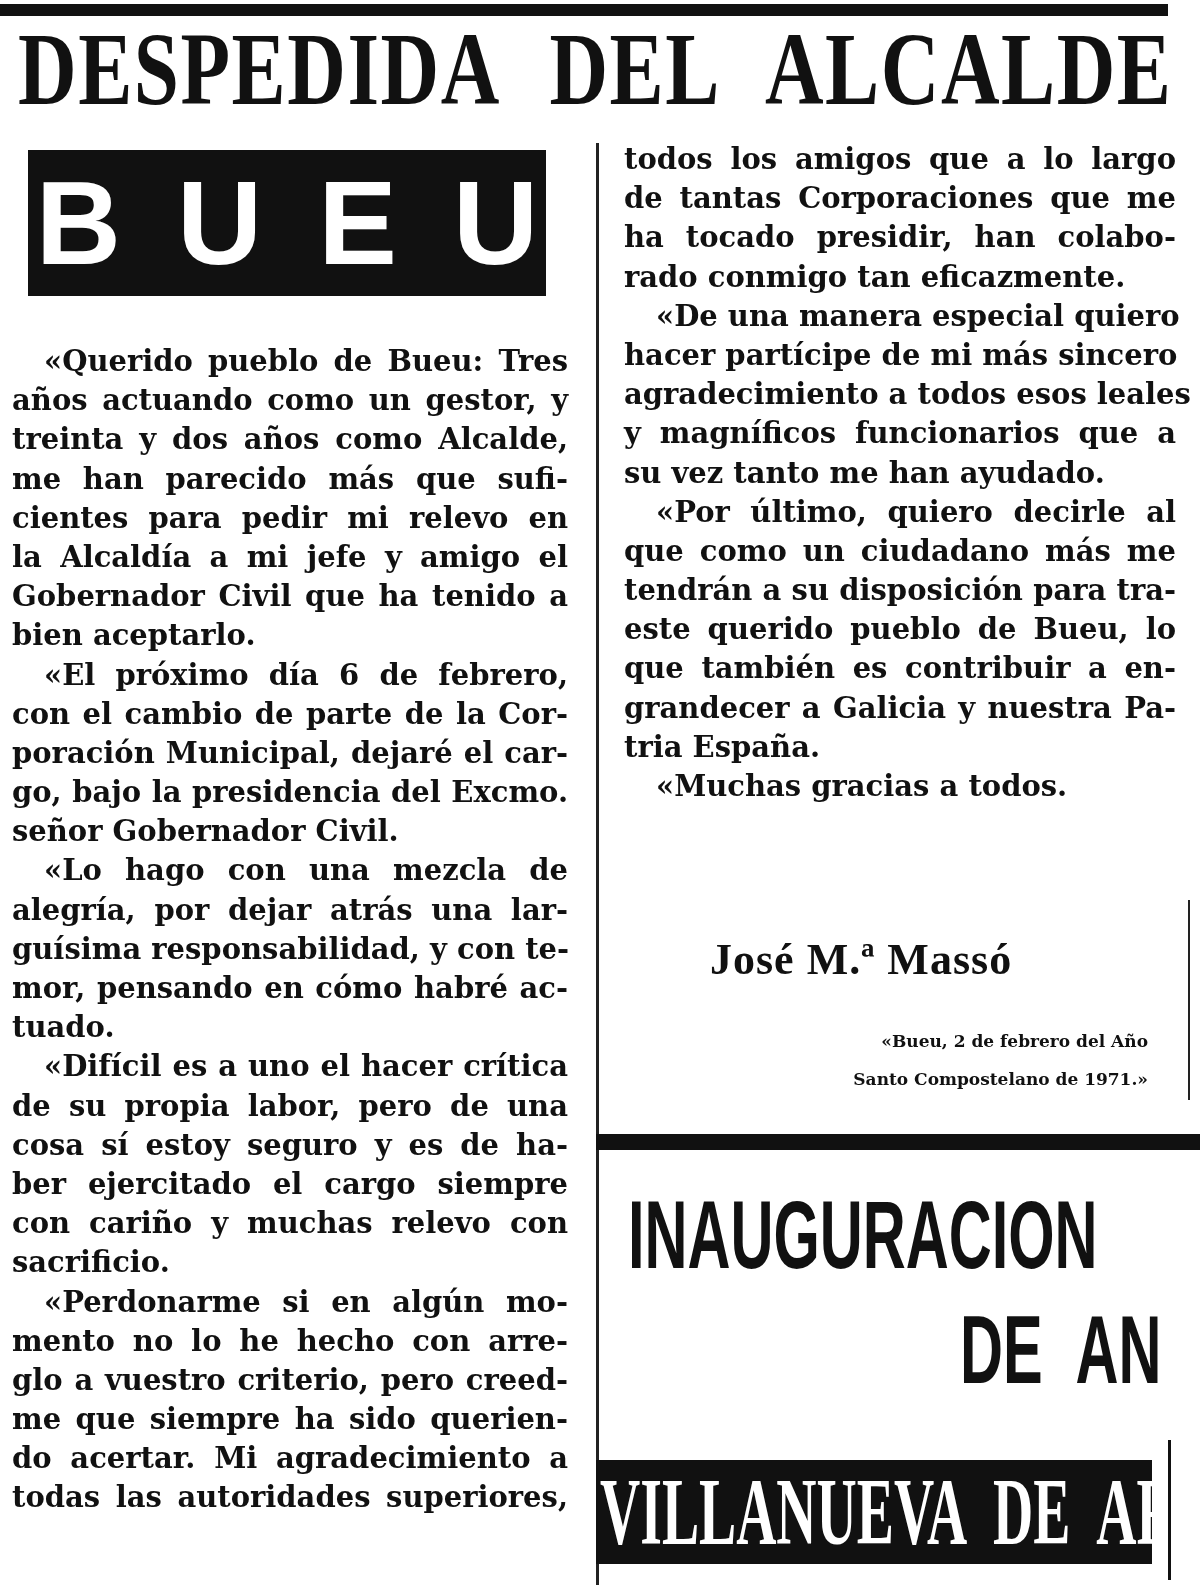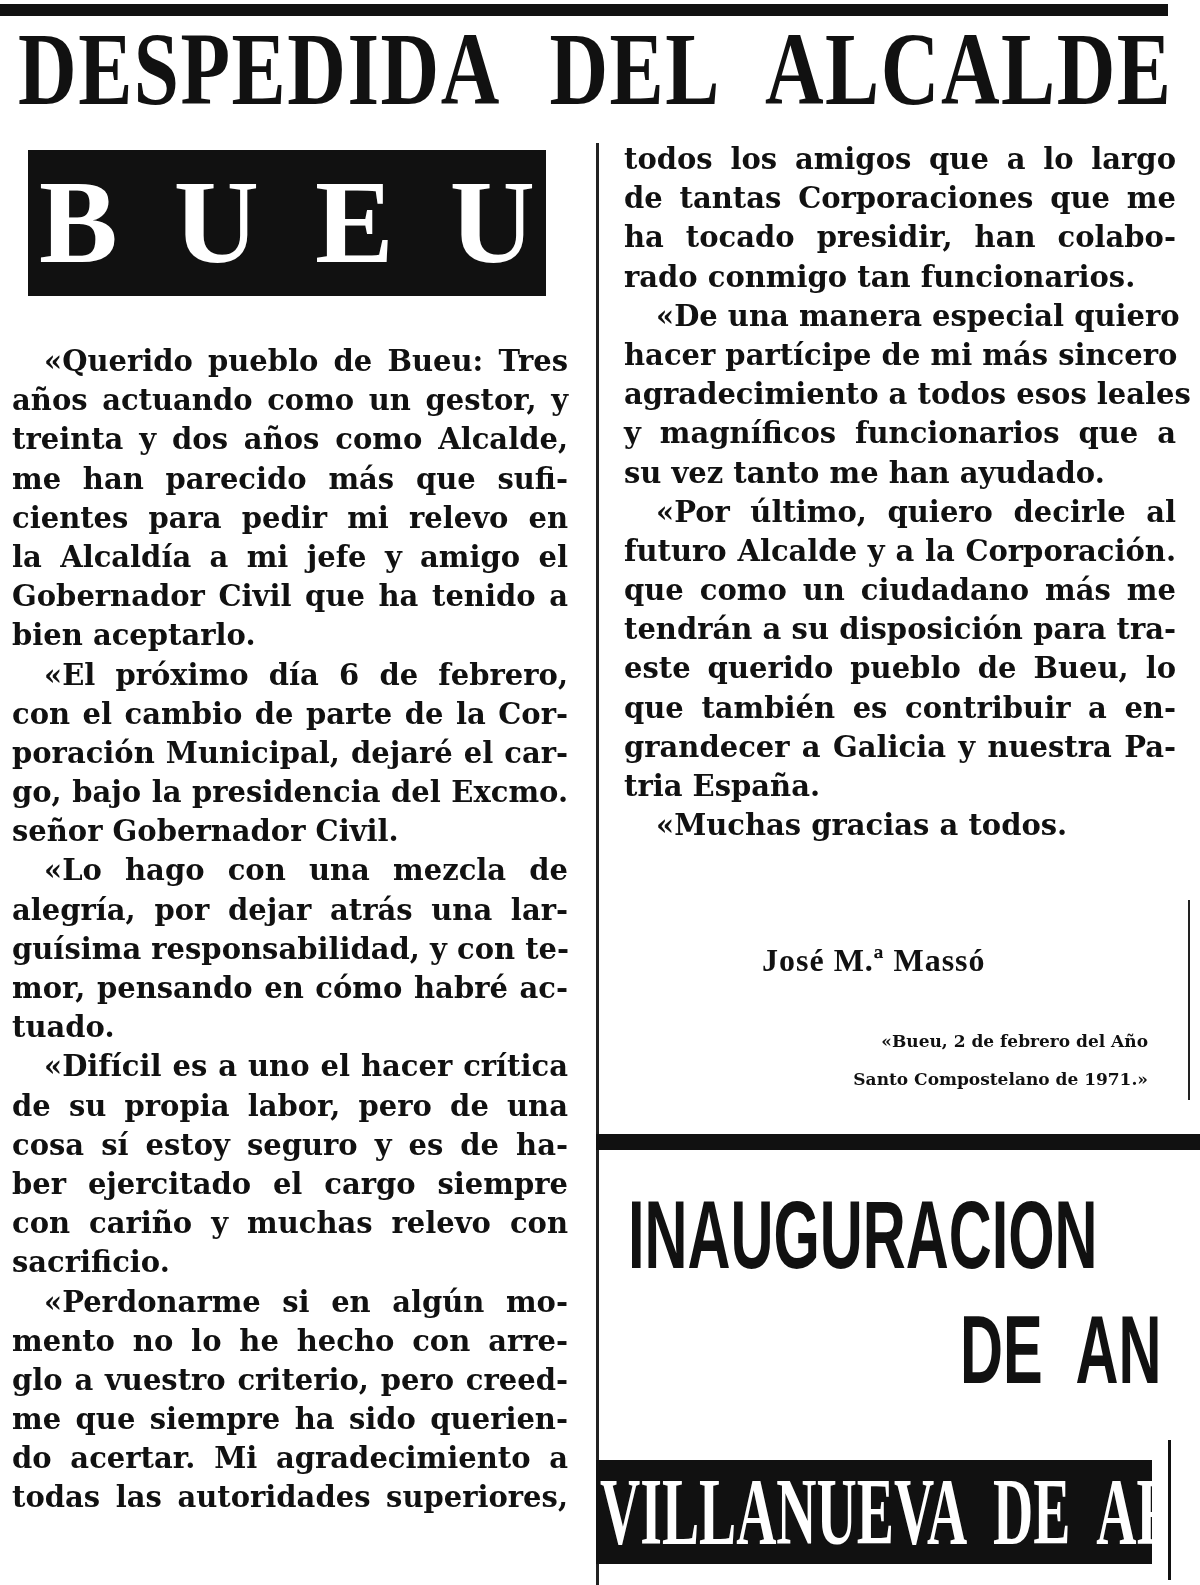--- a/index.html
+++ b/index.html
@@ -45,21 +45,21 @@
       top: 150px;
       width: 518px;
       height: 146px;
       background: #111111;
       color: #ffffff;
       display: flex;
       align-items: center;
       justify-content: center;
     }
     .bueu-box span {
-      font-family: Liberation Serif, serif;
+      font-family: Liberation Sans, sans-serif;
       font-weight: bold;
       font-size: 118px;
       letter-spacing: 56px;
       margin-left: 56px;
       line-height: 1;
     }
     .col {
       position: absolute;
       font-family: "DejaVu Serif", "Liberation Serif", serif;
       font-weight: bold;
@@ -101,25 +101,25 @@
     .col-rule-right {
       position: absolute;
       left: 1188px;
       top: 900px;
       width: 2px;
       height: 200px;
       background: #222222;
     }
     .signature {
       position: absolute;
-      left: 762px;
+      left: 710px;
       top: 935px;
       font-family: "Liberation Serif", "DejaVu Serif", serif;
       font-weight: bold;
-      font-size: 32px;
+      font-size: 44px;
       line-height: 50px;
       white-space: nowrap;
       letter-spacing: 1px;
     }
     .dateline {
       position: absolute;
       left: 672px;
       top: 1022px;
       width: 476px;
       font-family: "DejaVu Serif", "Liberation Serif", serif;
@@ -241,28 +241,27 @@
     <span class="line">todas las autoridades superiores,</span>
   </div>
 
 <div class="col-rule"></div>
 <div class="col-rule-right"></div>
 
 <div class="col col-right" id="col-right">
     <span class="line">todos los amigos que a lo largo</span>
     <span class="line">de tantas Corporaciones que me</span>
     <span class="line">ha tocado presidir, han colabo-</span>
-    <span class="line last">rado conmigo tan funcionarios.</span>
+    <span class="line last">rado conmigo tan eficazmente.</span>
     <span class="line indent">«De una manera especial quiero</span>
     <span class="line">hacer partícipe de mi más sincero</span>
     <span class="line">agradecimiento a todos esos leales</span>
     <span class="line">y magníficos funcionarios que a</span>
     <span class="line last">su vez tanto me han ayudado.</span>
     <span class="line indent">«Por último, quiero decirle al</span>
-    <span class="line">futuro Alcalde y a la Corporación.</span>
     <span class="line">que como un ciudadano más me</span>
     <span class="line">tendrán a su disposición para tra-</span>
     <span class="line">este querido pueblo de Bueu, lo</span>
     <span class="line">que también es contribuir a en-</span>
     <span class="line">grandecer a Galicia y nuestra Pa-</span>
     <span class="line last">tria España.</span>
     <span class="line indent last">«Muchas gracias a todos.</span>
   </div>
 
 <div class="signature">José M.ª Massó</div>

